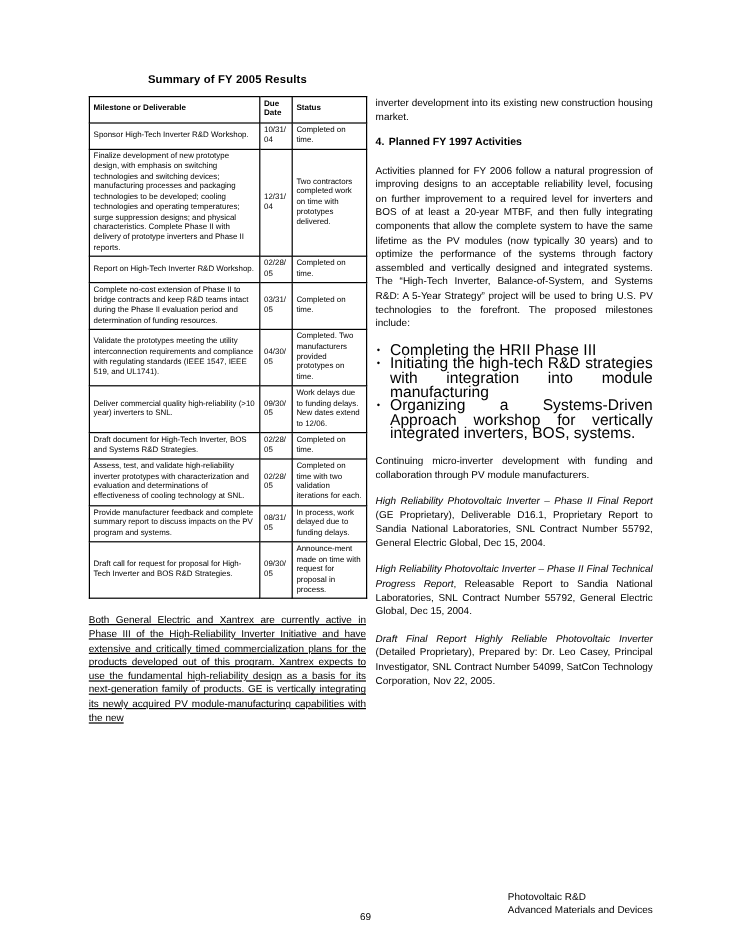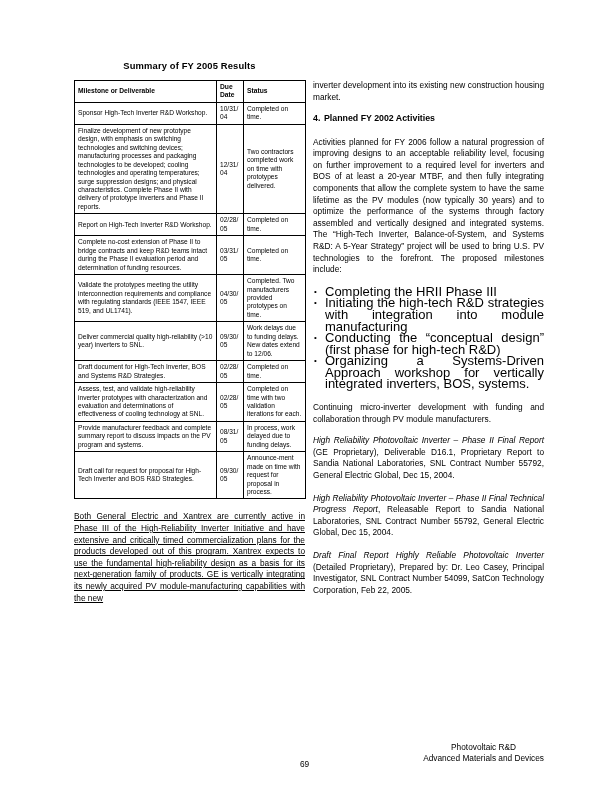--- a/index.html
+++ b/index.html
@@ -128,21 +128,21 @@
     position: absolute;
     left: 0;
     top: 742px;
     width: 612px;
     height: 30px;
   }
   .footer-right {
     position: absolute;
     right: 68px;
     top: 0;
-    text-align: center;
+    text-align: left;
     font-size: 8.3px;
     line-height: 11.3px;
   }
   .page-number {
     position: absolute;
     left: 300px;
     top: 17px;
     font-size: 8.3px;
   }
 </style>
@@ -223,43 +223,42 @@
     </table>
 
     <p class="body para-left last">Both General Electric and Xantrex are currently active in Phase III of the High-Reliability Inverter Initiative and have extensive and critically timed commercialization plans for the products developed out of this program.  Xantrex expects to use the fundamental high-reliability design as a basis for its next-generation family of products.  GE is vertically integrating its newly acquired PV module-manufacturing capabilities with the new</p>
   </div>
 
   <div class="col-right">
 
     <p class="body">inverter development into its existing new construction housing market.</p>
 
     <h2 class="section">
-      <span class="num">4.</span><span>Planned FY 2002 Activities</span>
+      <span class="num">4.</span><span>Planned FY 1997 Activities</span>
     </h2>
 
     <p class="body">Activities planned for FY 2006 follow a natural progression of improving designs to an acceptable reliability level, focusing on further improvement to a required level for inverters and BOS of at least a 20-year MTBF, and then fully integrating components that allow the complete system to have the same lifetime as the PV modules (now typically 30 years) and to optimize the performance of the systems through factory assembled and vertically designed and integrated systems.  The “High-Tech Inverter, Balance-of-System, and Systems R&amp;D: A 5-Year Strategy” project will be used to bring U.S. PV technologies to the forefront.  The proposed milestones include:</p>
 
     <ul class="bullets">
       <li>Completing the HRII Phase III</li>
       <li>Initiating the high-tech R&amp;D strategies with integration into module manufacturing</li>
-      <li>Conducting the “conceptual design” (first phase for high-tech R&amp;D)</li>
       <li>Organizing a Systems-Driven Approach workshop for vertically integrated inverters, BOS, systems.</li>
     </ul>
 
     <p class="body">Continuing micro-inverter development with funding and collaboration through PV module manufacturers.</p>
 
 
     <p class="pub">
       <i>High Reliability Photovoltaic Inverter – Phase II Final Report</i><span> (GE Proprietary), Deliverable D16.1, Proprietary Report to Sandia National Laboratories, SNL Contract Number 55792, General Electric Global, Dec 15, 2004.</span>
     </p>
     <p class="pub">
       <i>High Reliability Photovoltaic Inverter – Phase II Final Technical Progress Report</i><span>, Releasable Report to Sandia National Laboratories, SNL Contract Number 55792, General Electric Global, Dec 15, 2004.</span>
     </p>
     <p class="pub">
-      <i>Draft Final Report Highly Reliable Photovoltaic Inverter</i><span> (Detailed Proprietary), Prepared by: Dr. Leo Casey, Principal Investigator, SNL Contract Number 54099, SatCon Technology Corporation, Feb 22, 2005.</span>
+      <i>Draft Final Report Highly Reliable Photovoltaic Inverter</i><span> (Detailed Proprietary), Prepared by: Dr. Leo Casey, Principal Investigator, SNL Contract Number 54099, SatCon Technology Corporation, Nov 22, 2005.</span>
     </p>
   </div>
 
   <div class="footer">
     <div class="page-number">69</div>
     <div class="footer-right">
       <div>Photovoltaic R&amp;D</div>
       <div>Advanced Materials and Devices</div>
     </div>
   </div>

